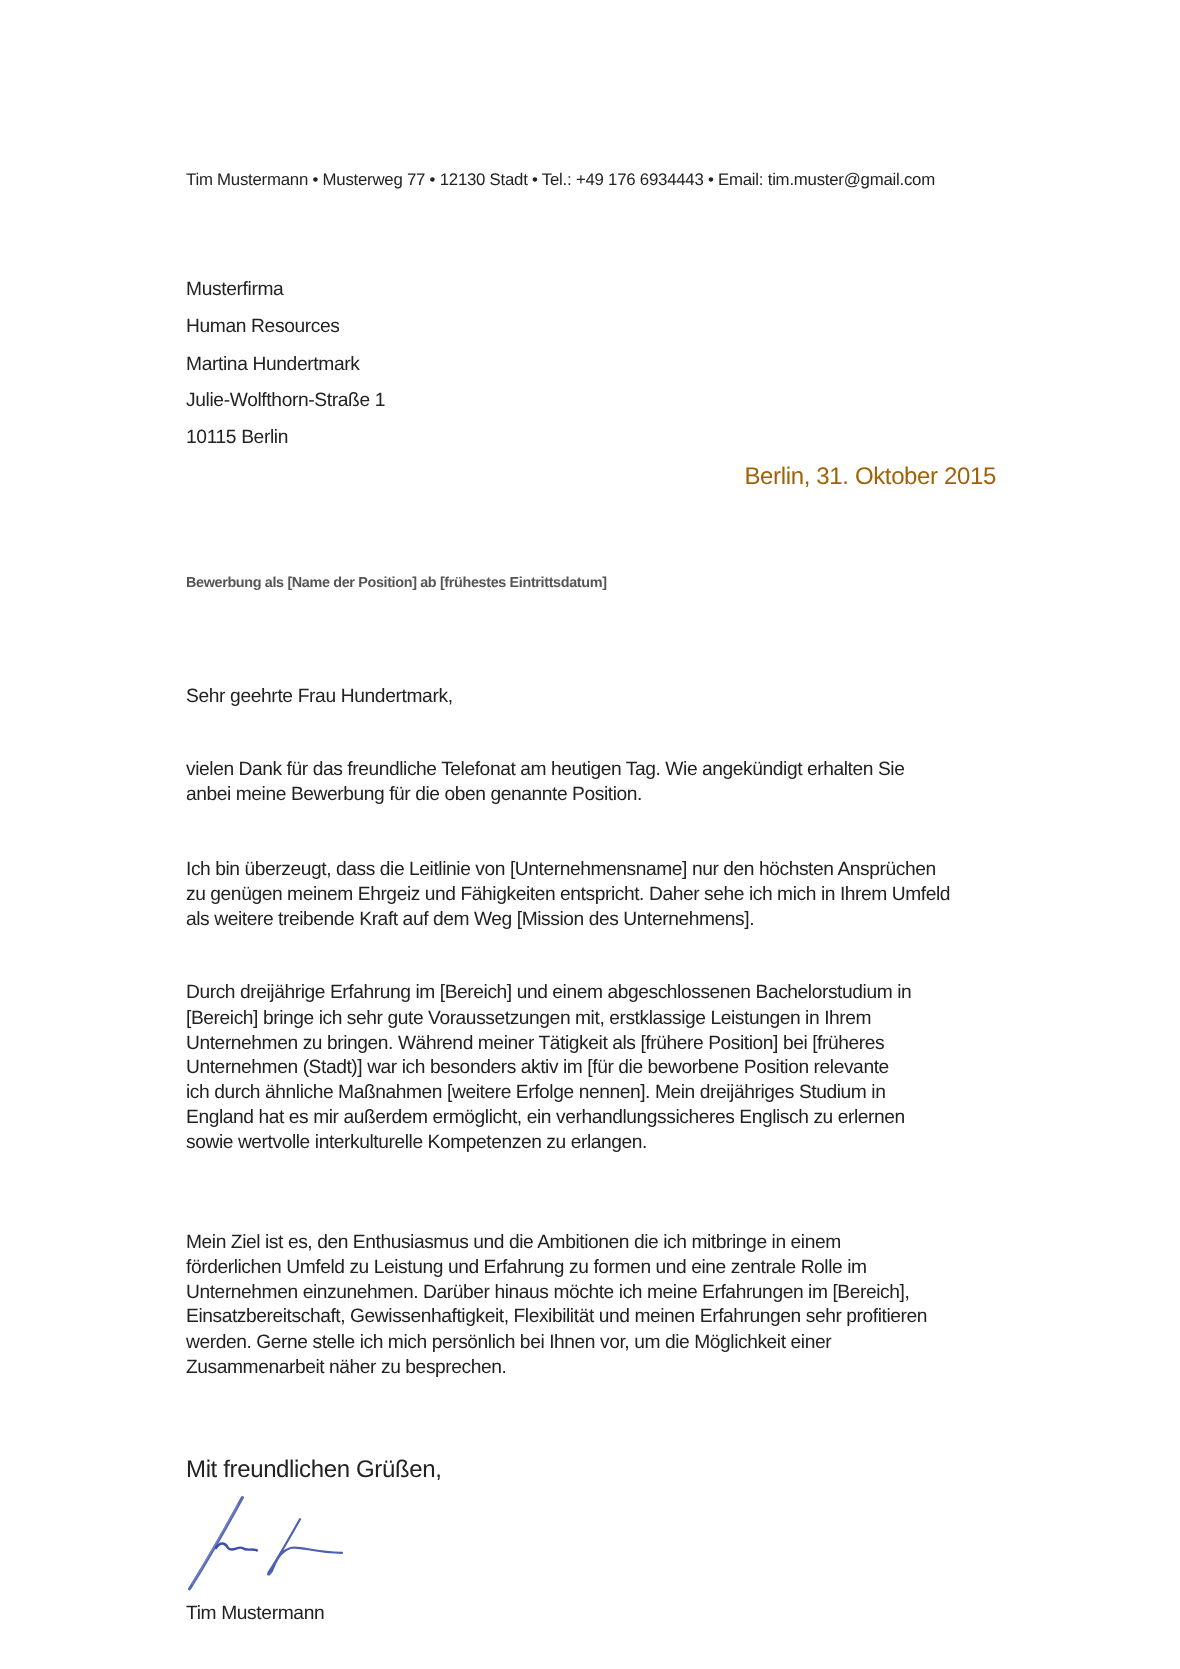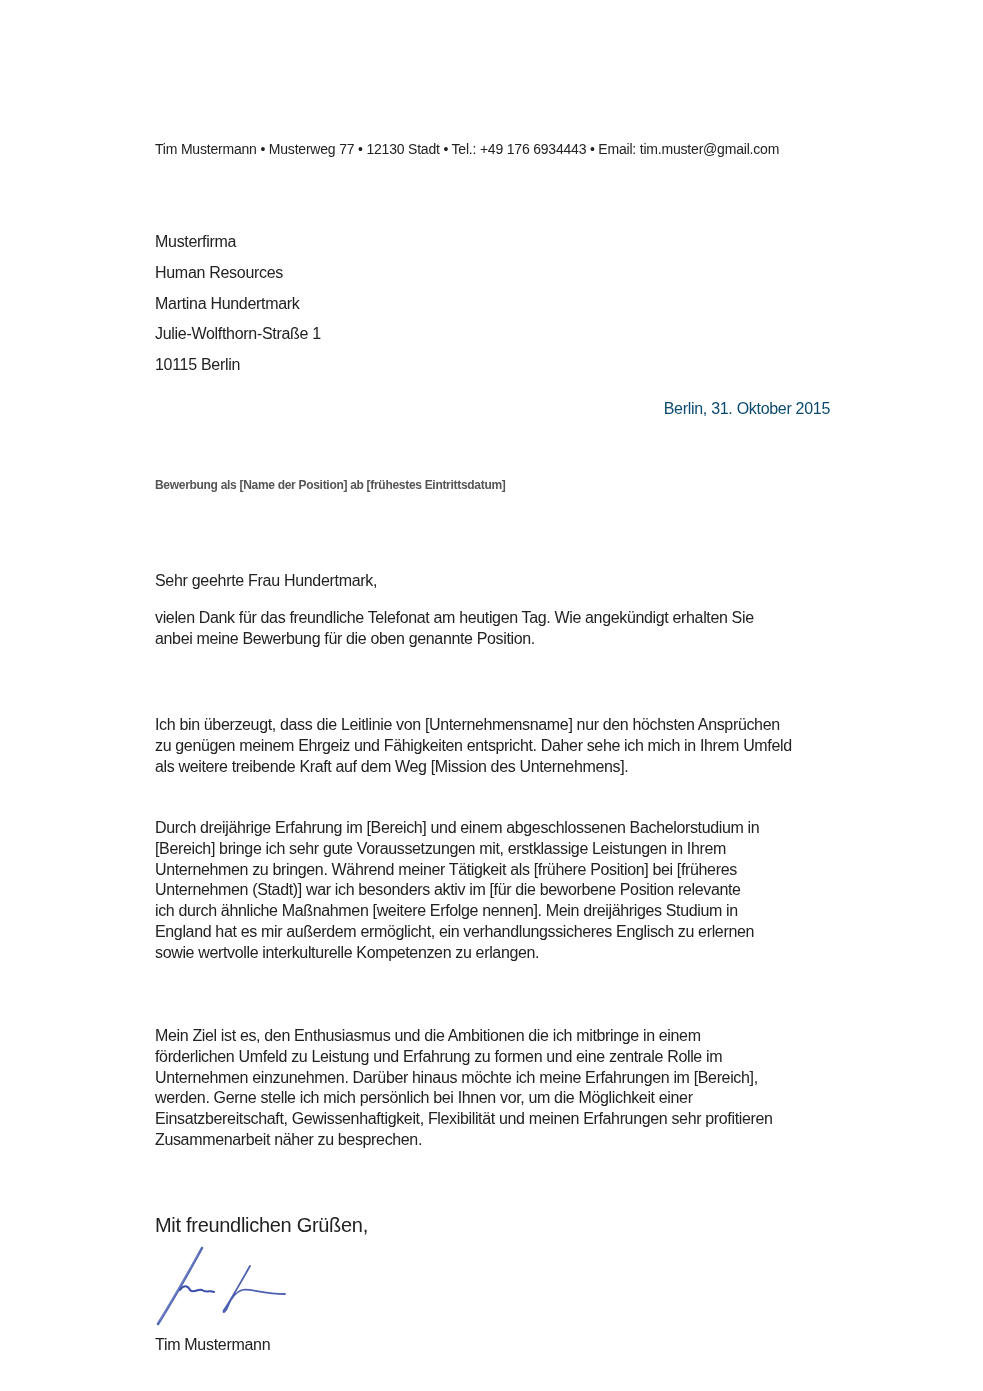--- a/index.html
+++ b/index.html
@@ -5,21 +5,21 @@
   html, body { margin: 0; padding: 0; background: #ffffff; }
   body {
     width: 983px; height: 1391px; position: relative; overflow: hidden;
     font-family: "Liberation Sans", "DejaVu Sans", sans-serif;
     color: #1e1e1e;
   }
   .page { position: absolute; left: 0; top: 0; width: 983px; height: 1391px; margin-top: 40px; }
   .abs { position: absolute; white-space: nowrap; }
   .sender { left: 155px; top: 101px; font-size: 14px; letter-spacing: -0.2px; color: #222; }
   .addr { left: 155px; font-size: 16px; letter-spacing: -0.3px; color: #222; }
-  .date { right: 153px; top: 360px; font-size: 16px; letter-spacing: -0.3px; color: #0c4a6e; }
+  .date { right: 153px; top: 346px; font-size: 20px; letter-spacing: -0.3px; color: #a16207; }
   .subject { left: 155px; top: 438px; font-size: 12px; font-weight: bold; color: #555; letter-spacing: -0.3px; }
   .salutation { left: 155px; top: 532px; font-size: 16px; letter-spacing: -0.3px; color: #222; }
   .para { position: absolute; left: 155px; width: 690px; font-size: 16px; line-height: 20.8px; letter-spacing: -0.35px; color: #222; }
   .para span { display: block; white-space: nowrap; }
   .closing { left: 155px; top: 1174px; font-size: 20px; letter-spacing: -0.3px; color: #222; }
   .signature { position: absolute; left: 150px; top: 1200px; width: 145px; height: 92px; }
   .signer { left: 155px; top: 1296px; font-size: 16px; letter-spacing: -0.3px; color: #222; text-align: right; }
 </style>
 </head>
 <body>
@@ -33,21 +33,21 @@
   <div class="abs addr" style="top:255px">Martina Hundertmark</div>
   <div class="abs addr" style="top:285px">Julie-Wolfthorn-Straße 1</div>
   <div class="abs addr" style="top:316px">10115 Berlin</div>
 
   <div class="abs date">Berlin, 31. Oktober 2015</div>
 
   <div class="abs subject">Bewerbung als [Name der Position] ab [frühestes Eintrittsdatum]</div>
 
   <div class="abs salutation">Sehr geehrte Frau Hundertmark,</div>
 
-  <div class="para" style="top:568px">
+  <div class="para" style="top:592px">
     <span>vielen Dank für das freundliche Telefonat am heutigen Tag. Wie angekündigt erhalten Sie</span>
     <span>anbei meine Bewerbung für die oben genannte Position.</span>
   </div>
 
   <div class="para" style="top:675px">
     <span>Ich bin überzeugt, dass die Leitlinie von [Unternehmensname] nur den höchsten Ansprüchen</span>
     <span>zu genügen meinem Ehrgeiz und Fähigkeiten entspricht. Daher sehe ich mich in Ihrem Umfeld</span>
     <span>als weitere treibende Kraft auf dem Weg [Mission des Unternehmens].</span>
   </div>
 
@@ -58,22 +58,22 @@
     <span>Unternehmen (Stadt)] war ich besonders aktiv im [für die beworbene Position relevante</span>
     <span>ich durch ähnliche Maßnahmen [weitere Erfolge nennen]. Mein dreijähriges Studium in</span>
     <span>England hat es mir außerdem ermöglicht, ein verhandlungssicheres Englisch zu erlernen</span>
     <span>sowie wertvolle interkulturelle Kompetenzen zu erlangen.</span>
   </div>
 
   <div class="para" style="top:986px">
     <span>Mein Ziel ist es, den  Enthusiasmus und die Ambitionen die ich mitbringe in einem</span>
     <span>förderlichen Umfeld zu Leistung und Erfahrung zu formen und eine zentrale Rolle im</span>
     <span>Unternehmen einzunehmen. Darüber hinaus möchte ich meine Erfahrungen im [Bereich],</span>
+    <span>Einsatzbereitschaft, Gewissenhaftigkeit, Flexibilität und meinen Erfahrungen sehr profitieren</span>
     <span>werden. Gerne stelle ich mich persönlich bei Ihnen vor, um die Möglichkeit einer</span>
-    <span>Einsatzbereitschaft, Gewissenhaftigkeit, Flexibilität und meinen Erfahrungen sehr profitieren</span>
     <span>Zusammenarbeit näher zu besprechen.</span>
   </div>
 
   <div class="abs closing">Mit freundlichen Grüßen,</div>
 
   <svg class="signature" viewBox="0 0 145 92">
     <path d="M52 8 C40 30, 26 55, 8 84" stroke="#3a4fa8" stroke-width="2.6" fill="none" stroke-linecap="round" opacity="0.85"></path>
     <path d="M48 14 C36 36, 22 60, 10 80" stroke="#7f8fcf" stroke-width="1.2" fill="none" stroke-linecap="round" opacity="0.6"></path>
     <path d="M30 50 C34 44, 38 46, 40 50 C44 54, 48 48, 52 50 C56 53, 60 50, 64 52" stroke="#3a4fa8" stroke-width="2" fill="none" stroke-linecap="round"></path>
     <path d="M100 26 C92 40, 82 58, 74 70 C72 74, 76 72, 78 66 C82 56, 86 52, 92 50 C100 48, 112 54, 135 54" stroke="#3a4fa8" stroke-width="1.8" fill="none" stroke-linecap="round" opacity="0.9"></path>

